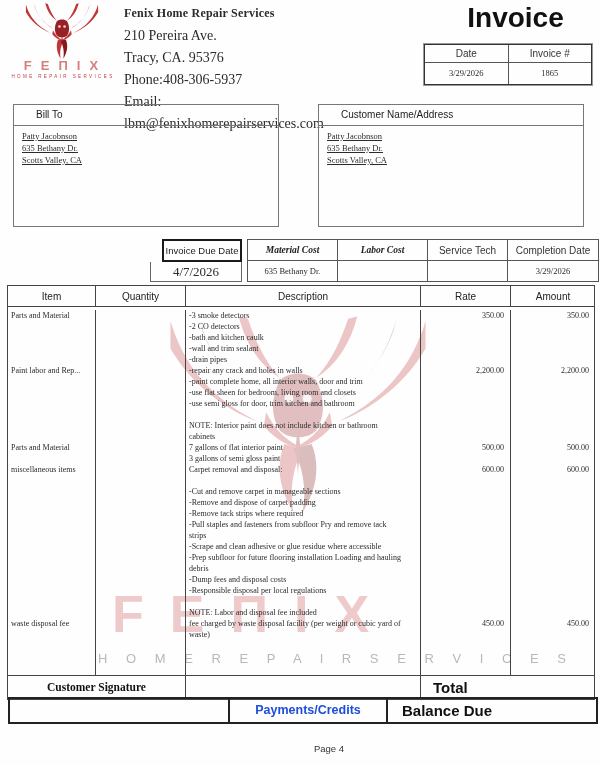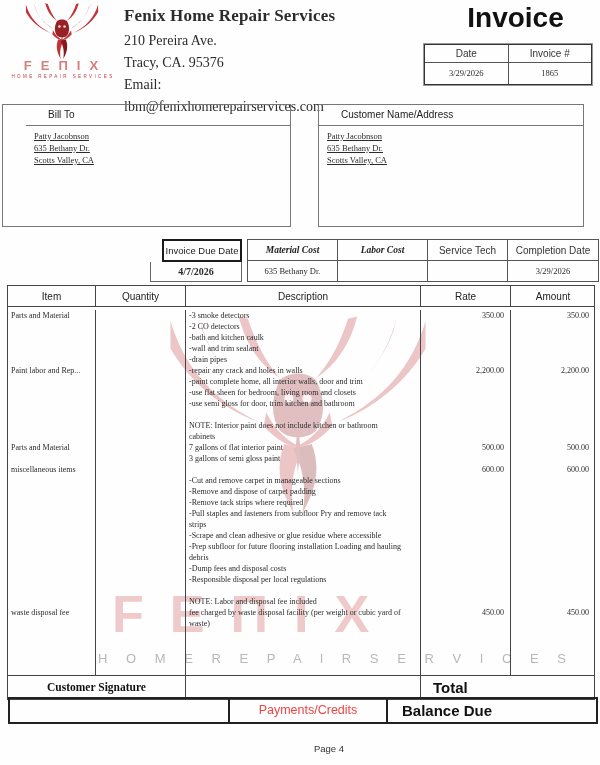--- a/index.html
+++ b/index.html
@@ -10,47 +10,47 @@
   .sans{font-family:"Liberation Sans",sans-serif;}
 
   
   .logo{left:6px;top:2px;width:112px;height:80px;text-align:center;}
   .logo svg{display:block;margin:0 auto;}
   .logo-letters{font-family:"Liberation Sans",sans-serif;font-weight:bold;font-size:13px;
                 letter-spacing:9px;color:#d4807f;margin-top:-2px;padding-left:7px;}
   .logo-tag{font-family:"Liberation Sans",sans-serif;font-size:4.5px;letter-spacing:2.4px;
             color:#c23a3e;padding-left:2px;margin-top:1px;}
   .company{left:124px;top:6px;width:260px;}
-  .company-name{font-size:17px;font-weight:bold;letter-spacing:0.2px;}
+  .company-name{font-size:12px;font-weight:bold;letter-spacing:0.2px;}
   .company-line{font-size:14px;line-height:14px;margin-top:8px;}
   .company-line:first-of-type{margin-top:6px;}
   .invoice-title{left:438px;top:2px;width:155px;text-align:center;
                  font-family:"Liberation Sans",sans-serif;font-weight:bold;font-size:28px;color:#111;}
   .dateinv{left:424px;top:44px;width:166px;border:1px solid #333;outline:1px solid #999;}
   .dateinv .hrow,.dateinv .vrow{display:flex;}
   .dateinv .cell{flex:1;text-align:center;border-right:1px solid #555;}
   .dateinv .cell:last-child{border-right:none;}
   .dateinv .hrow .cell{font-family:"Liberation Sans",sans-serif;font-size:10px;color:#333;
                        line-height:18px;height:18px;border-bottom:1px solid #555;}
   .dateinv .vrow .cell{font-size:8.5px;line-height:21px;height:21px;}
 
   
   .addr{width:264px;top:104px;height:121px;border:1px solid #777;}
-  .addr-bill{left:2px;padding-left:23px;}
+  .addr-bill{left:13px;}
   .addr-cust{left:318px;}
   .addr .label{font-family:"Liberation Sans",sans-serif;font-size:10px;color:#222;
                line-height:20px;height:20px;padding-left:22px;border-bottom:1px solid #777;}
   .addr .content{padding:4px 8px;font-size:8.5px;line-height:12px;text-decoration:underline;}
 
   
   .duebox{left:150px;top:239px;width:92px;}
   .duebox .h{border:2px solid #1a1a1a;height:19px;line-height:19px;text-align:center;
              font-family:"Liberation Sans",sans-serif;font-size:9.5px;color:#222;margin-left:12px;}
   .duebox .v{border:1px solid #666;border-top:none;height:19px;line-height:19px;
-             text-align:center;font-size:10px;font-weight:bold;}
+             text-align:center;font-size:13px;}
   .details{left:247px;top:239px;width:350px;border:1px solid #555;}
   .details .row{display:flex;}
   .details .cell{text-align:center;border-right:1px solid #555;box-sizing:border-box;}
   .details .cell:last-child{border-right:none;}
   .details .c1{width:90px;}.details .c2{width:90px;}.details .c3{width:80px;}.details .c4{width:90px;}
   .details .hrow .cell{height:21px;line-height:21px;border-bottom:1px solid #555;font-size:10px;}
   .details .hrow .ital{font-weight:bold;font-style:italic;font-size:9.5px;color:#222;}
   .details .hrow .plain{font-family:"Liberation Sans",sans-serif;color:#333;}
   .details .vrow .cell{height:20px;line-height:20px;font-size:8.5px;}
 
@@ -75,21 +75,21 @@
   .sigrow .cell{border-right:1px solid #444;height:23px;line-height:23px;}
   .sigrow .cell:last-child{border-right:none;}
   .sig-label{font-weight:bold;font-size:11.5px;text-align:center;color:#111;}
   .total-label{font-family:"Liberation Sans",sans-serif;font-weight:bold;font-size:15px;
                padding-left:12px;color:#111;}
 
   
   .bottomrow{left:8px;top:697px;display:flex;}
   .sigbox{width:218px;height:23px;border:2px solid #222;background:transparent;}
   .paybox{width:156px;height:23px;border:2px solid #222;border-left:none;text-align:center;
-          font-family:"Liberation Sans",sans-serif;font-weight:normal;font-size:12.5px;line-height:23px;color:#ef4444;}
+          font-family:"Liberation Sans",sans-serif;font-weight:bold;font-size:12.5px;line-height:23px;color:#1d4ed8;}
   .balbox{width:194px;height:23px;border:2px solid #222;border-left:none;
           font-family:"Liberation Sans",sans-serif;font-weight:bold;font-size:15px;line-height:23px;
           padding-left:14px;color:#111;}
   .pagenum{left:0;top:743px;width:578px;text-align:center;
            font-family:"Liberation Sans",sans-serif;font-size:9.5px;color:#333;margin-left:40px;}
 
   
   .wm-phoenix{left:118px;top:312px;opacity:0.28;}
   .wm-fenix{left:112px;top:584px;font-family:"Liberation Sans",sans-serif;font-weight:bold;
             font-size:52px;letter-spacing:26px;color:rgba(214,125,125,0.40);}
@@ -144,20 +144,21 @@
       </g>
     </svg>
     <div class="logo-letters">FEΠIX</div>
     <div class="logo-tag">HOME REPAIR SERVICES</div>
   </div>
 
   <div class="abs company">
     <div class="company-name">Fenix Home Repair Services</div>
     <div class="company-line">210 Pereira Ave.</div>
     <div class="company-line">Tracy, CA. 95376</div>
+    <div class="company-line">Phone:408-306-5937</div>
     <div class="company-line">Email:</div>
     <div class="company-line">lbm@fenixhomerepairservices.com</div>
   </div>
 
   <div class="abs invoice-title">Invoice</div>
   <div class="abs dateinv">
     <div class="hrow">
       <div class="cell">Date</div>
       <div class="cell">Invoice #</div>
     </div>
@@ -246,20 +247,21 @@
             <div class="dline">7 gallons of flat interior paint</div>
             <div class="dline">3 gallons of semi gloss paint</div>
           </div>
           <div class="cell c-rate">500.00</div>
           <div class="cell c-amt">500.00</div>
         </div>
         <div class="irow">
           <div class="cell c-item">miscellaneous items</div>
           <div class="cell c-qty"></div>
           <div class="cell c-desc">
+            <div class="dline">Carpet removal and disposal:</div>
             <div class="dline">&nbsp;</div>
             <div class="dline">-Cut and remove carpet in manageable sections</div>
             <div class="dline">-Remove and dispose of carpet padding</div>
             <div class="dline">-Remove tack strips where required</div>
             <div class="dline">-Pull staples and fasteners from subfloor Pry and remove tack strips</div>
             <div class="dline">-Scrape and clean adhesive or glue residue where accessible</div>
             <div class="dline">-Prep subfloor for future flooring installation Loading and hauling debris</div>
             <div class="dline">-Dump fees and disposal costs</div>
             <div class="dline">-Responsible disposal per local regulations</div>
             <div class="dline">&nbsp;</div>

